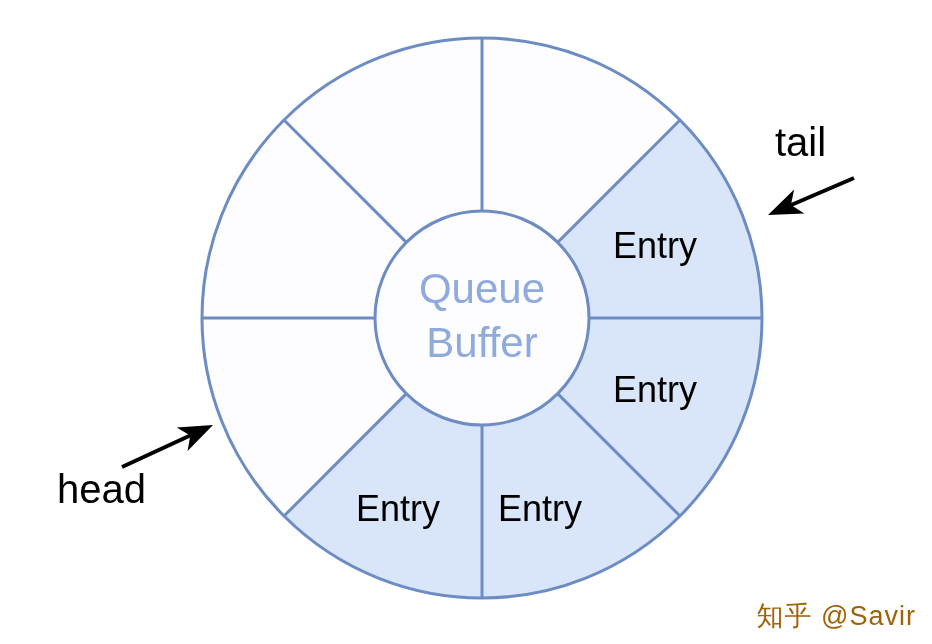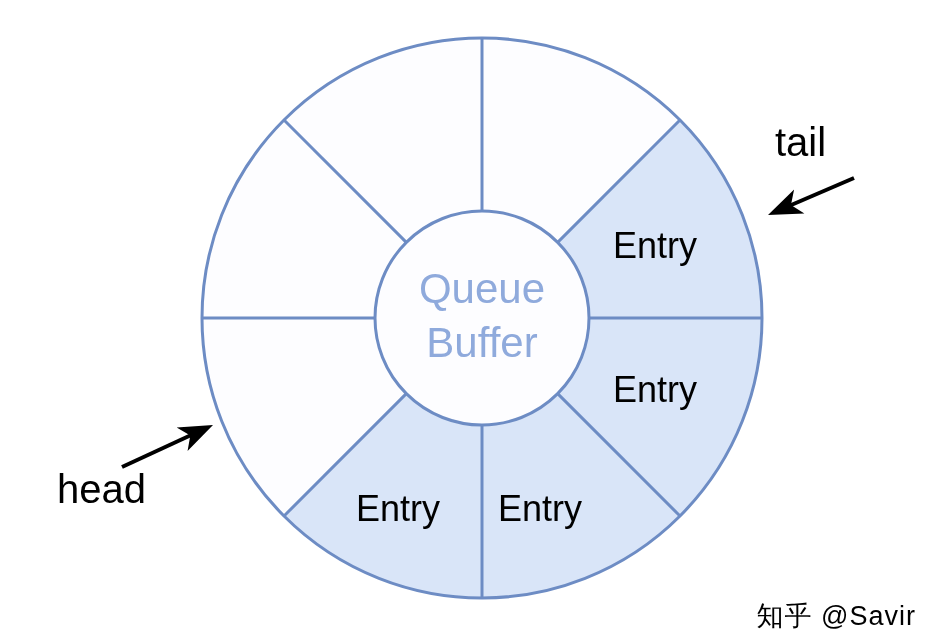--- a/index.html
+++ b/index.html
@@ -70,21 +70,21 @@
     stroke-width: 4;
     fill: none;
   }
   .arrow-head { fill: #000000; }
   .watermark {
     position: absolute;
     right: 16px;
     bottom: 10px;
     font-family: "Liberation Sans", sans-serif;
     font-size: 27px;
-    color: #000000;
+    color: #a16207;
     letter-spacing: 1px;
     white-space: nowrap;
     user-select: none;
   }
 </style>
 </head>
 <body>
 
 <div id="stage">
   <svg id="diagram" viewBox="0 0 932 644" xmlns="http://www.w3.org/2000/svg">

